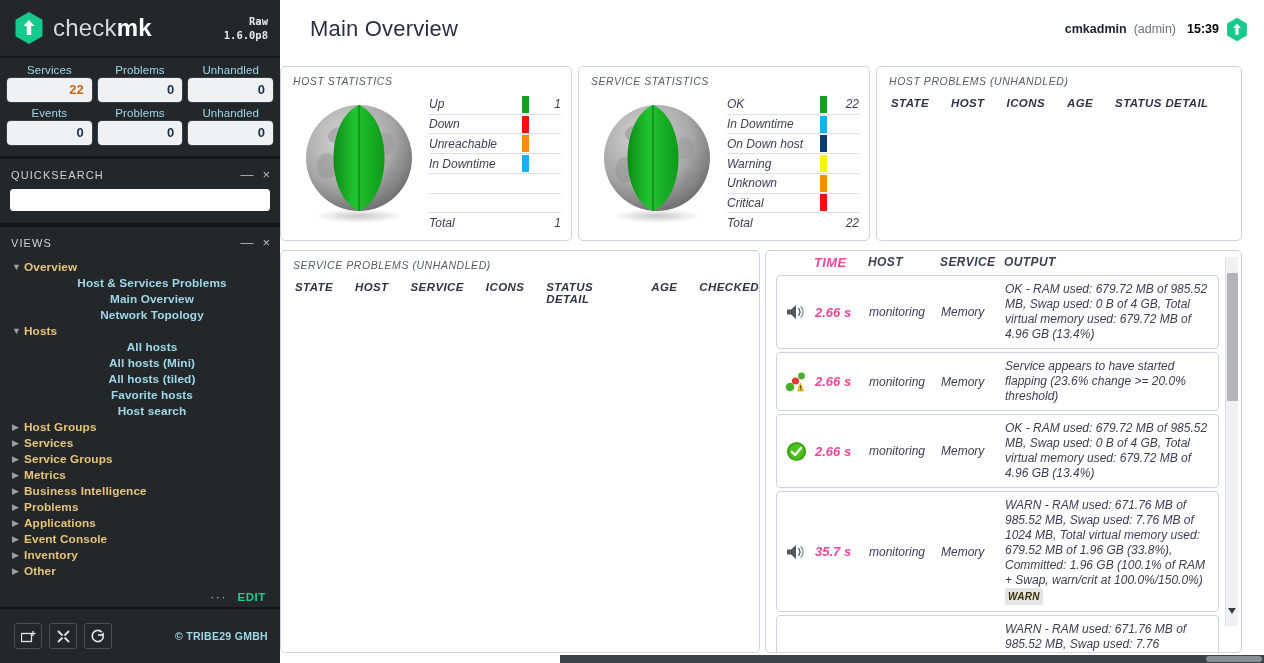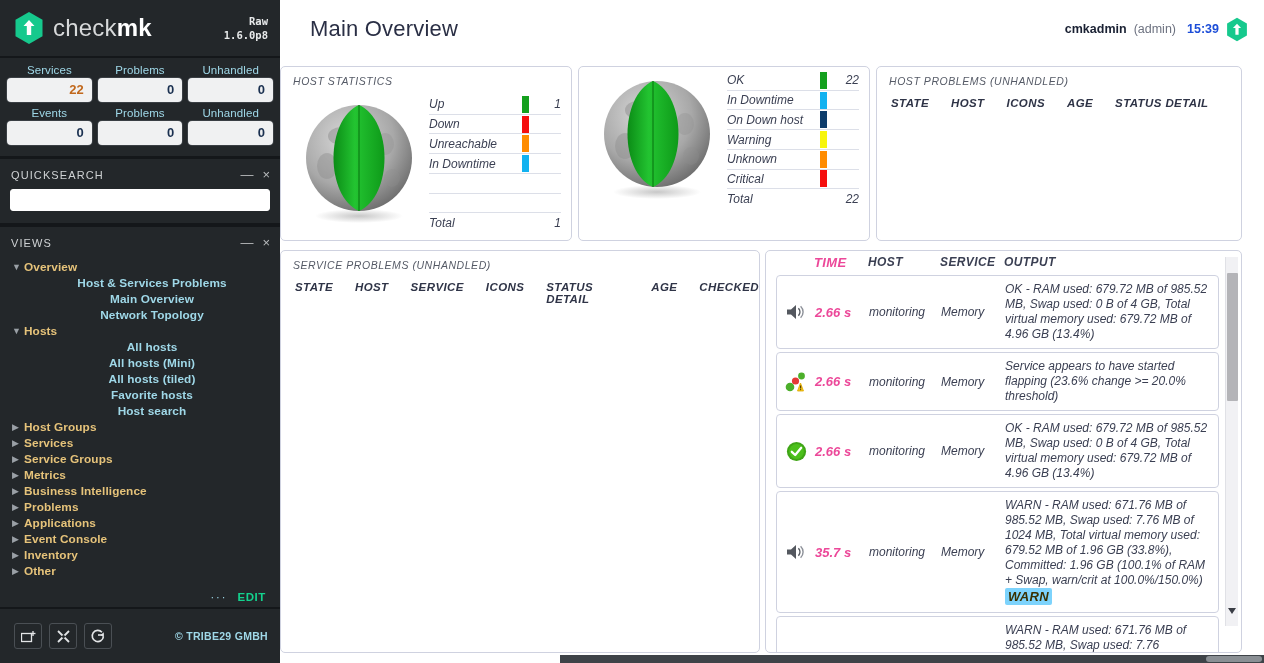--- a/index.html
+++ b/index.html
@@ -116,21 +116,21 @@
     display: flex; flex-direction: column; position: relative; overflow: hidden;
   }
   .main-head {
     height: 58px; flex: 0 0 58px; display: flex; align-items: center;
     padding: 0 16px 0 30px;
   }
   .main-title { font-size: 22px; color: #2a2f45; font-weight: 400; letter-spacing: .2px; }
   .head-right { margin-left: auto; display: flex; align-items: center; gap: 7px; }
   .hr-user { font-size: 12.5px; font-weight: bold; color: #1a2133; }
   .hr-role { font-size: 12.5px; color: #6d7280; }
-  .hr-time { font-size: 12.5px; font-weight: bold; color: #1d4ed8; margin-left: 4px; }
+  .hr-time { font-size: 12.5px; font-weight: bold; color: #000000; margin-left: 4px; }
 
   .dash { flex: 1 1 auto; position: relative; padding: 0 12px 6px 10px; }
 
   .card {
     position: absolute; background: #fff;
     border: 1px solid #cfd2e0; border-radius: 5px;
     overflow: hidden;
     font-style: italic;
   }
   .card-title {
@@ -168,22 +168,22 @@
     display: flex; align-items: center;
     border: 1px solid #cfd2e0; border-radius: 4px;
     margin: 0 0 3px 0; background: #fff; padding: 6px 0;
   }
   .ev-c-icon { width: 38px; flex: 0 0 38px; display: flex; justify-content: center; }
   .ev-c-time { width: 54px; flex: 0 0 54px; font-size: 13px; font-weight: bold; color: #ec4899; text-align: left; }
   .ev-c-host { width: 72px; flex: 0 0 72px; font-size: 12px; color: #3a3f52; }
   .ev-c-svc  { width: 64px; flex: 0 0 64px; font-size: 12px; color: #3a3f52; }
   .ev-c-out  { flex: 1 1 auto; font-size: 12px; color: #3a3f52; line-height: 15px; padding-right: 8px; }
   .warn-badge {
-    display: inline-block; background: #7dd3fc; color: #3a3000;
-    font-size: 13px; font-weight: bold; padding: 1px 3px; border-radius: 2px;
+    display: inline-block; background: #e5e5e5; color: #3a3000;
+    font-size: 10px; font-weight: bold; padding: 1px 3px; border-radius: 2px;
     letter-spacing: .3px; vertical-align: 1px;
   }
 
   
   .vscroll {
     position: absolute; right: 3px; top: 6px; bottom: 4px; width: 13px;
     background: #f1f1f4; border-left: 1px solid #e0e1e6;
   }
   .vscroll .arrow { position: absolute; left: 2px; width: 9px; height: 9px; }
   .vscroll .arrow.up { top: 3px; }
@@ -474,20 +474,21 @@
             <div class="stat-row total">
               <span class="nm">Total</span>
               <span class="bar"></span>
               <span class="vl">1</span>
             </div>
           </div>
       </div>
     </div>
 
     <div class="card" style="left:298px; top:8px; width:292px; height:175px;">
+      <div class="card-title">SERVICE STATISTICS</div>
       <div class="stat-inner">
         <div class="globe">
           <svg width="124" height="126" viewBox="0 0 124 126">
             <ellipse cx="62" cy="116" rx="44" ry="7" fill="url(#shadG)"></ellipse>
             <circle cx="62" cy="58" r="53" fill="url(#moonG)"></circle>
             <ellipse cx="42" cy="34" rx="12" ry="9" fill="#8e8e8e" opacity=".5"></ellipse>
             <ellipse cx="30" cy="70" rx="10" ry="13" fill="#8e8e8e" opacity=".45"></ellipse>
             <ellipse cx="54" cy="90" rx="11" ry="7" fill="#8e8e8e" opacity=".4"></ellipse>
             <ellipse cx="90" cy="48" rx="9" ry="11" fill="#8e8e8e" opacity=".35"></ellipse>
             <ellipse cx="96" cy="80" rx="8" ry="9" fill="#8e8e8e" opacity=".3"></ellipse>

